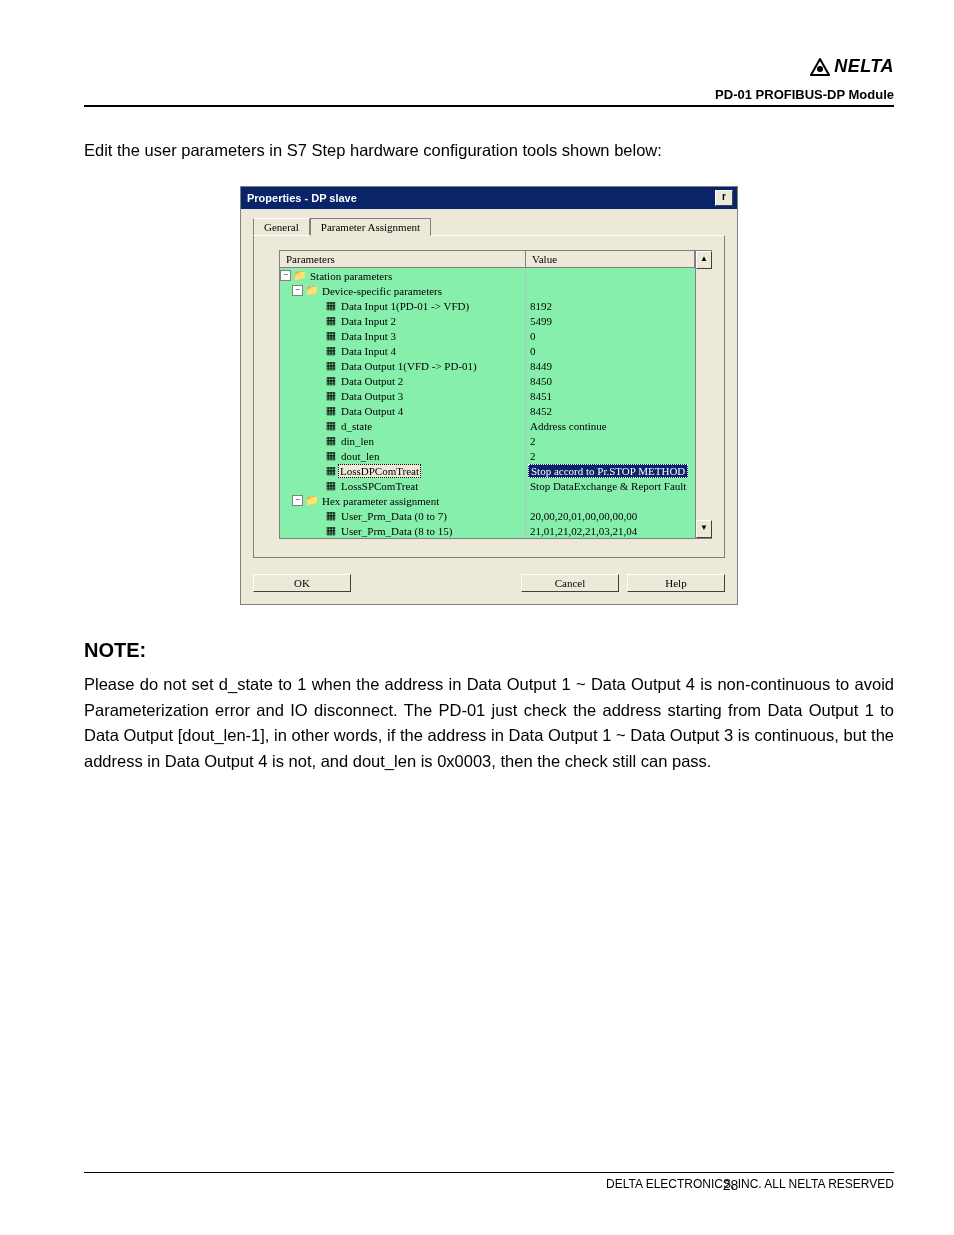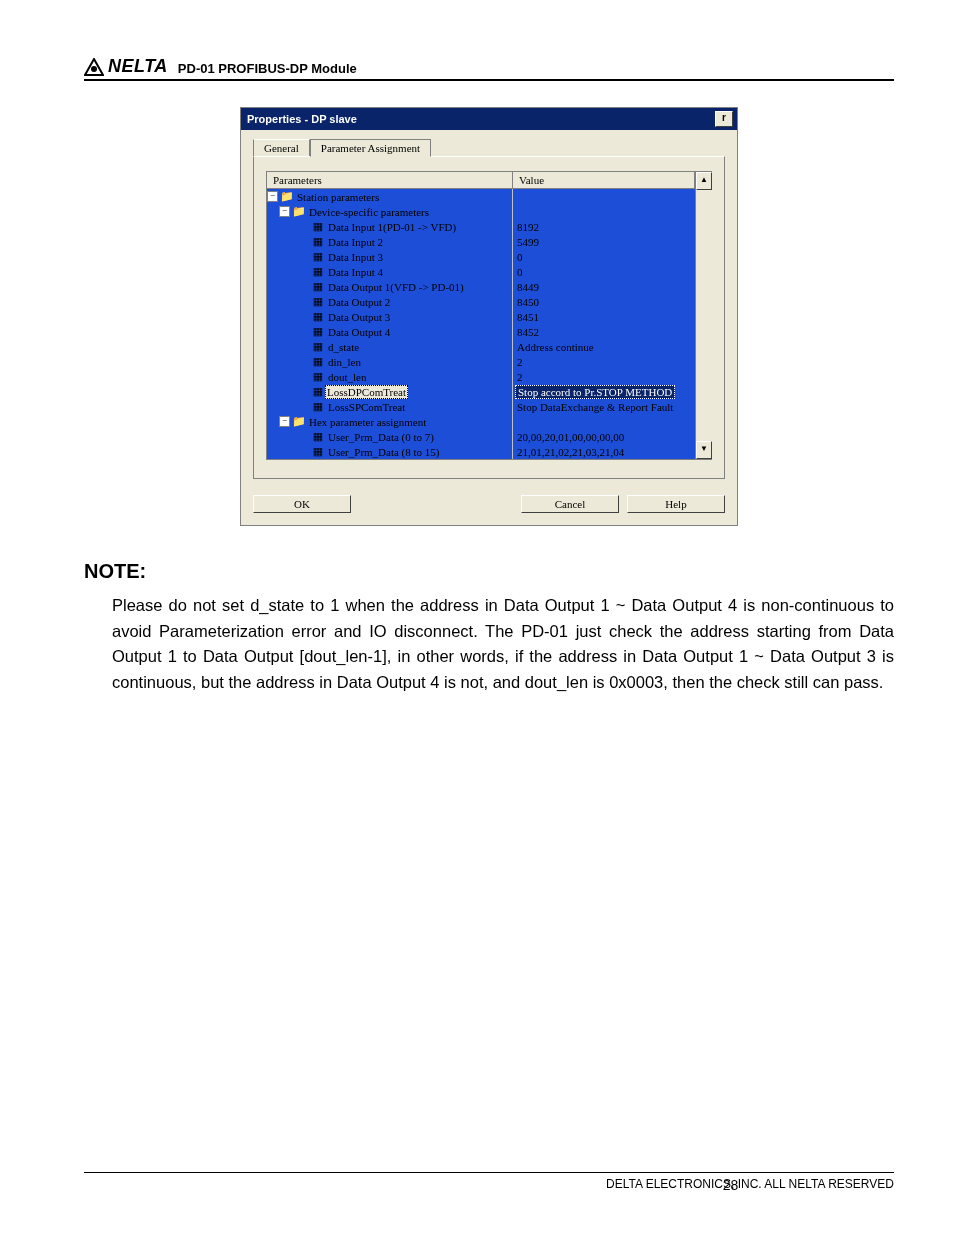--- a/index.html
+++ b/index.html
@@ -15,20 +15,21 @@
     box-sizing: border-box;
     position: relative;
     min-height: 1235px;
   }
   .header-row {
     display: flex;
     align-items: flex-end;
     gap: 10px;
     border-bottom: 2px solid #000;
     padding-bottom: 2px;
+    flex-direction: column;
   }
   .logo {
     display: flex;
     align-items: center;
     gap: 4px;
     font-weight: 900;
     font-style: italic;
     font-size: 18px;
     letter-spacing: 0.5px;
   }
@@ -94,24 +95,25 @@
   }
   .tab-panel {
     border:1px solid #808080;
     border-top-color:#fff;
     background:#ece9d8;
     padding: 14px 12px 18px 12px;
     position:relative;
     z-index:1;
   }
   .grid {
-    background:#1d4ed8;
+    background:#86efac;
     border:1px solid #808080;
     border-right:none;
     display:flex;
+    margin-left:13px;
   }
   .grid-main { flex:1; }
   .grid-head {
     display:flex;
     background:#ece9d8;
     border-bottom:1px solid #808080;
   }
   .gh {
     padding:2px 6px;
     border-right:1px solid #808080;
@@ -203,21 +205,20 @@
     margin-top: 34px;
     font-weight:bold;
     font-size:20px;
   }
   .note-p {
     margin-top:10px;
     font-size:16.5px;
     line-height:1.55;
     text-align:justify;
     text-justify: inter-word;
-    margin-left: 28px;
   }
   .footer {
     position:absolute;
     bottom:42px;
     left:84px; right:60px;
     border-top:1px solid #000;
     padding-top:4px;
     display:flex;
     justify-content:space-between;
     font-size:12px;
@@ -232,20 +233,21 @@
     <span class="logo">
       <svg width="20" height="18" viewBox="0 0 20 18">
         <path d="M10 1 L19 17 L1 17 Z" fill="none" stroke="#000" stroke-width="2"></path>
         <circle cx="10" cy="11" r="3" fill="#000"></circle>
       </svg>
       <span>NELTA</span>
     </span>
     <span class="hdr-title">PD-01 PROFIBUS-DP Module</span>
   </div>
 
+  <p class="intro">Edit the user parameters in S7 Step hardware configuration tools shown below:</p>
 
   <div class="screenshot-wrap">
     <div class="dlg">
       <div class="dlg-title">
         <span>Properties - DP slave</span>
         <span class="close-btn">r</span>
       </div>
       <div class="dlg-body">
         <div class="tabs">
           <div class="tab">General</div>

